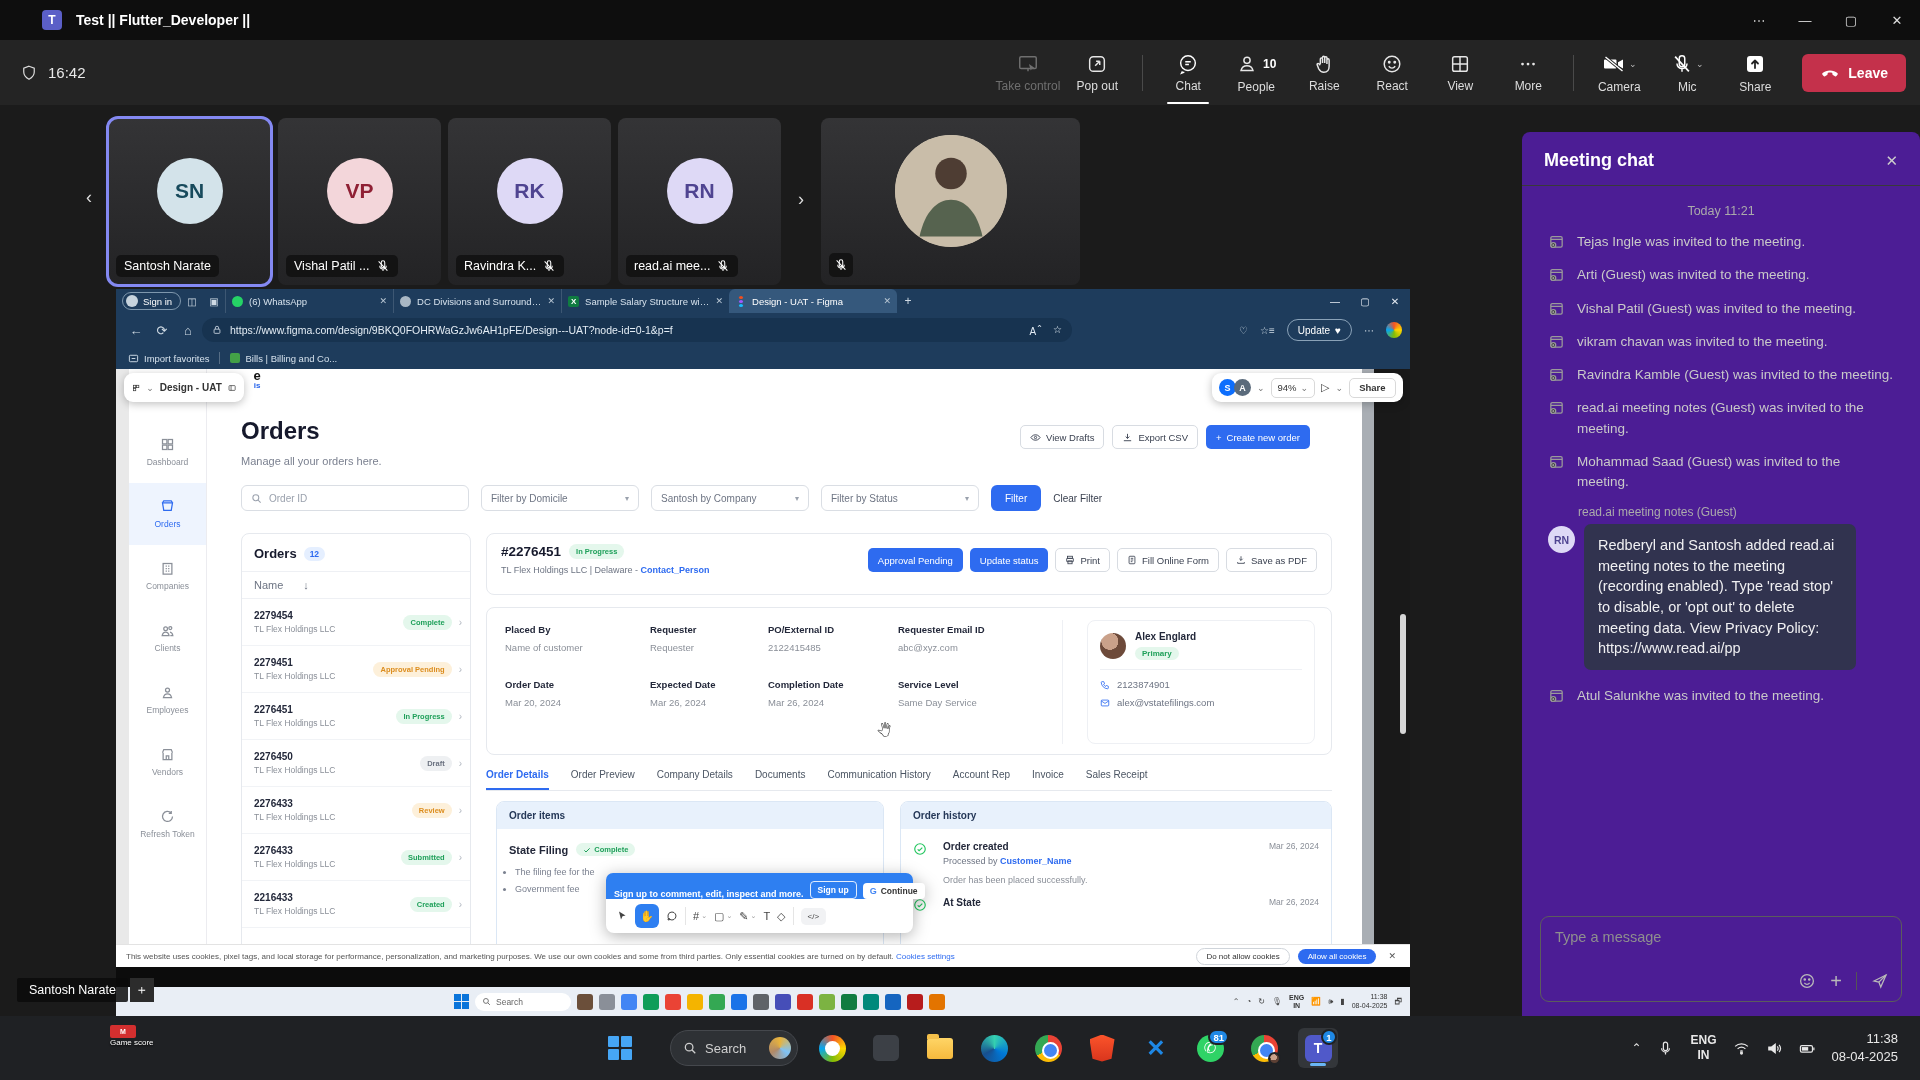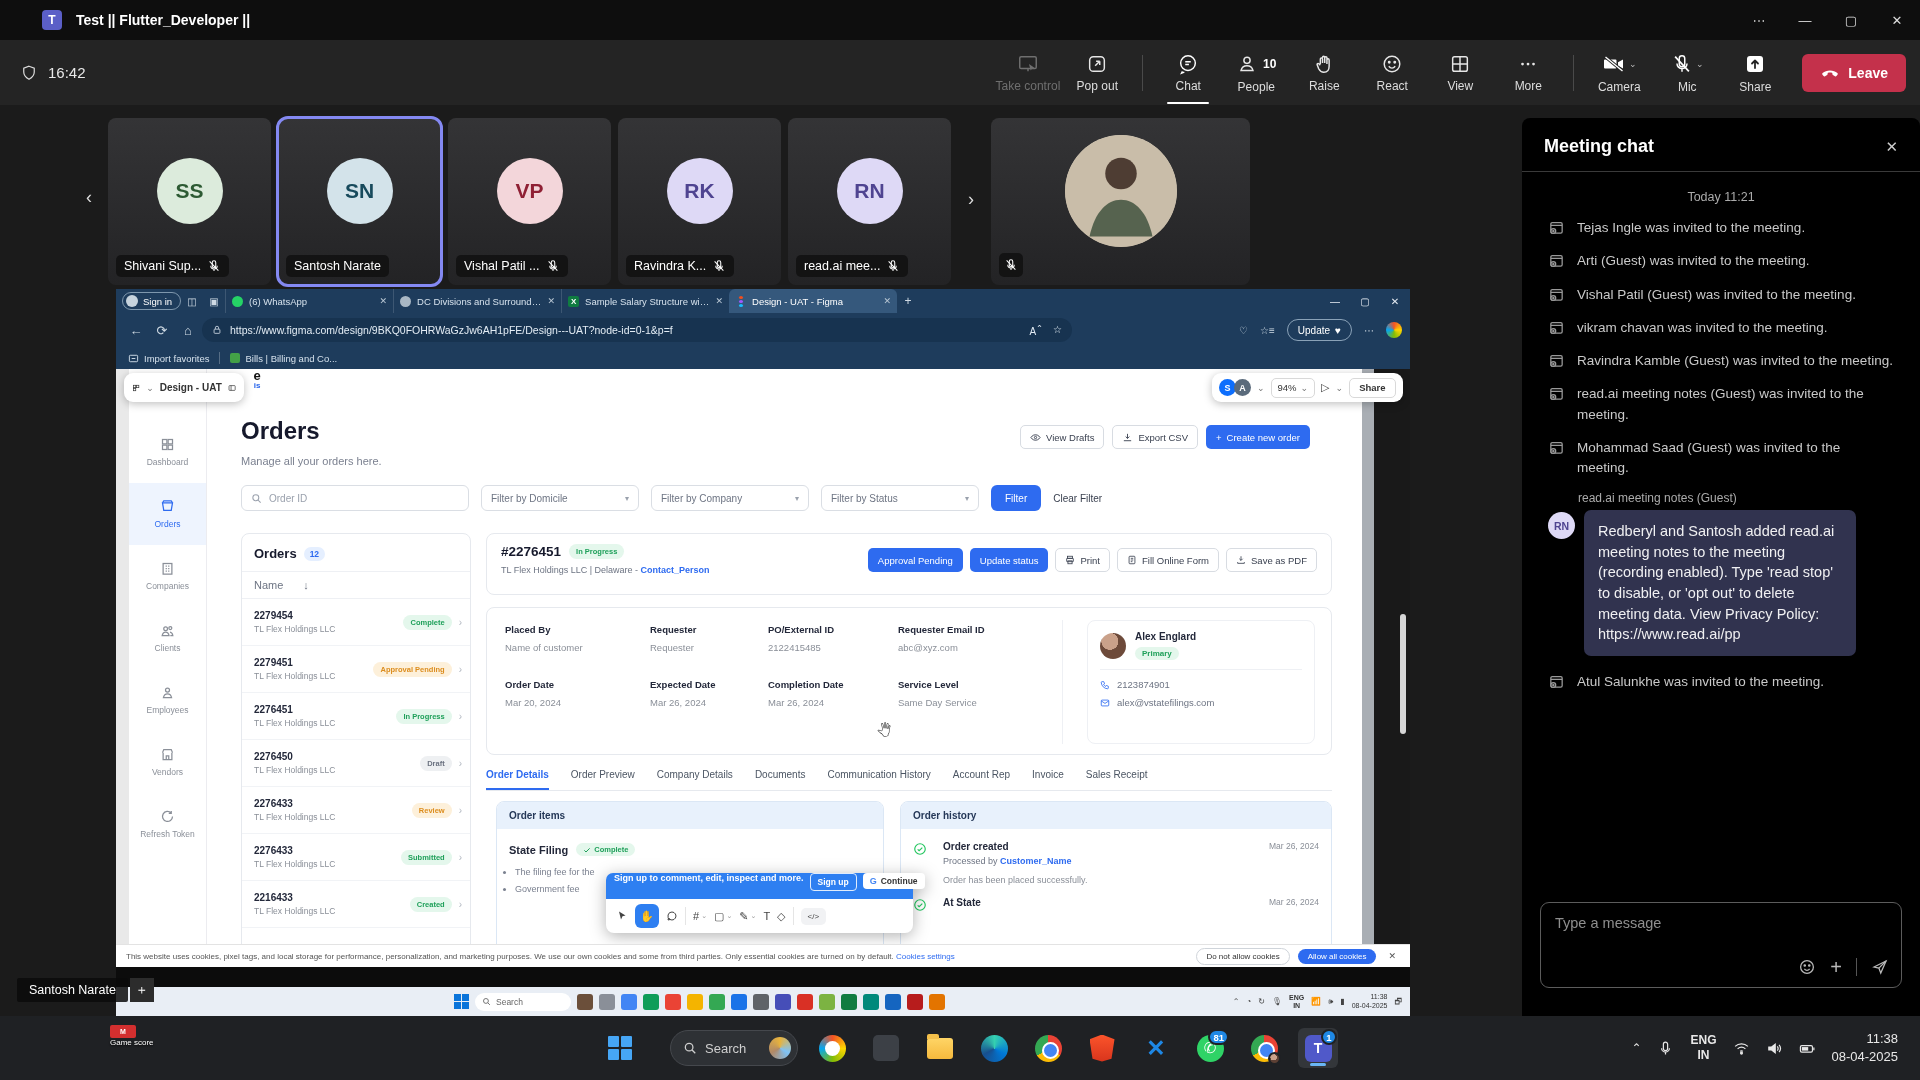--- a/index.html
+++ b/index.html
@@ -161,21 +161,21 @@
   .hist-entry{display:flex;gap:16px;padding:12px 12px 0;}
   .hist-check{width:14px;height:14px;flex:none;color:#22c55e;margin-top:1px;}
   .hist-title{font-size:10px;font-weight:bold;color:#23283a;}
   .hist-sub{font-size:9px;color:#6d7483;margin-top:4px;}
   .hist-sub a{color:#2e6bf0;font-weight:bold;text-decoration:none;}
   .hist-note{font-size:9px;color:#8a8f98;margin-top:9px;}
   .hist-date{margin-left:auto;font-size:8.5px;color:#8a8f98;white-space:nowrap;}
 
   
   .popup{position:absolute;left:490px;top:504px;width:307px;z-index:40;filter:drop-shadow(0 3px 8px rgba(0,0,0,.3));}
-  .popup-banner{background:#2e7ff1;border-radius:7px 7px 0 0;height:26px;display:flex;align-items:flex-start;gap:6px;padding:0 8px;color:#fff;}
+  .popup-banner{background:#2e7ff1;border-radius:7px 7px 0 0;height:26px;display:flex;align-items:flex-end;gap:6px;padding:0 8px;color:#fff;}
   .popup-banner .ptxt{font-size:9px;font-weight:bold;white-space:nowrap;}
   .pb-signup{border:1px solid rgba(255,255,255,.85);border-radius:4px;font-size:8.5px;font-weight:bold;padding:3px 7px;margin-left:auto;cursor:pointer;white-space:nowrap;}
   .pb-continue{background:#fff;color:#333;border-radius:4px;font-size:8.5px;font-weight:bold;padding:3px 7px;display:flex;gap:4px;align-items:center;cursor:pointer;white-space:nowrap;}
   .gicon{color:#4285f4;font-weight:bold;font-size:9px;}
   .popup-tools{background:#fff;border-radius:0 0 8px 8px;height:34px;display:flex;align-items:center;gap:7px;padding:0 10px;color:#333;}
   .ptool{display:flex;align-items:center;gap:2px;font-size:11px;color:#444;cursor:pointer;}
   .ptool .cv{font-size:7px;color:#999;}
   .ptool.handsel{background:#2e7ff1;color:#fff;border-radius:6px;width:24px;height:24px;justify-content:center;}
   .ptool-sep{width:1px;height:18px;background:#e5e5e5;}
   .codepill{background:#f1f2f4;border-radius:5px;font-size:8px;padding:4px 7px;color:#444;cursor:pointer;}
@@ -202,21 +202,21 @@
 
   
   .presenter-pill{position:absolute;left:17px;top:873px;display:flex;z-index:60;}
   .pp-name{background:rgba(10,10,10,.85);color:#fff;font-size:12.5px;padding:5px 12px;border-radius:2px;}
   .pp-plus{width:24px;height:24px;background:#2c2c2c;color:#fff;display:flex;align-items:center;justify-content:center;font-size:13px;margin-left:2px;cursor:pointer;}
   .game-ov{position:absolute;left:110px;top:920px;z-index:59;display:flex;flex-direction:column;align-items:flex-start;gap:0;}
   .game-logo{width:26px;height:13px;background:#d32f2f;border-radius:2px;color:#fff;font-size:7px;font-weight:bold;display:flex;align-items:center;justify-content:center;}
   .game-cap{color:#fff;font-size:8px;text-shadow:0 1px 2px #000;}
 
   
-  .chatpanel{position:absolute;left:1522px;top:13px;width:398px;height:898px;background:#000000;border-radius:8px 8px 0 0;color:#d6d6d6;}
+  .chatpanel{position:absolute;left:1522px;top:27px;width:398px;height:898px;background:#4c1d95;border-radius:8px 8px 0 0;color:#d6d6d6;}
   .cp-head{display:flex;align-items:center;padding:18px 22px 14px;border-bottom:1px solid #3a3a3a;}
   .cp-title{font-size:18px;font-weight:bold;color:#fff;}
   .cp-close{margin-left:auto;color:#ccc;font-size:15px;cursor:pointer;}
   .cp-body{padding:10px 26px 0;}
   .cp-date{text-align:center;font-size:12.5px;color:#ababab;margin:8px 0 14px;}
   .evt{display:flex;gap:12px;margin-bottom:13px;}
   .evt svg{width:17px;height:17px;color:#9a9a9a;flex:none;margin-top:1px;}
   .evt .etxt{font-size:13.5px;color:#c9c9c9;line-height:1.5;}
   .sender{font-size:12px;color:#ababab;margin:10px 0 5px 30px;}
   .msgrow{display:flex;gap:9px;align-items:flex-start;}
@@ -386,33 +386,20 @@
         <span>Leave</span>
       </div>
     </div>
   </div>
 
   <div class="stage">
 
     <div class="strip-arrow" style="left:76px;">‹</div>
 
     <div class="tiles" id="tiles">
-        <div class="tile">
-    <div class="avatar" style="background: rgb(220, 235, 220); color: rgb(45, 90, 51);">
-            <span class="ini">SS</span>
-          </div>
-    <div class="name-pill">
-      <span class="nm">Shivani Sup...</span>
-      <svg class="mic-off" viewBox="0 0 24 24" fill="none" stroke="currentColor" stroke-width="1.8">
-              <path d="M12 15a3 3 0 0 0 3-3V6a3 3 0 0 0-6 0v6a3 3 0 0 0 3 3z"></path>
-              <path d="M6.5 11.5a5.5 5.5 0 0 0 11 0M12 17v3.5"></path>
-              <path d="M4.5 4l15 16"></path>
-            </svg>
-    </div>
-  </div>
         <div class="tile speaking">
     <div class="avatar" style="background: rgb(211, 227, 234); color: rgb(23, 74, 92);">
             <span class="ini">SN</span>
           </div>
     <div class="name-pill">
       <span class="nm">Santosh Narate</span>
 
     </div>
   </div>
         <div class="tile">
@@ -663,21 +650,21 @@
                       <circle cx="10.5" cy="10.5" r="6.5"></circle>
                       <path d="M15.5 15.5 21 21"></path>
                     </svg>
                   <span>Order ID</span>
                 </div>
                 <div class="dd">
                     <span>Filter by Domicile</span>
                     <span class="chevd">▾</span>
                   </div>
                 <div class="dd">
-                    <span>Filter by Company</span>
+                    <span>Santosh by Company</span>
                     <span class="chevd">▾</span>
                   </div>
                 <div class="dd">
                     <span>Filter by Status</span>
                     <span class="chevd">▾</span>
                   </div>
                 <div class="fbtn">Filter</div>
                 <div class="clearbtn">Clear Filter</div>
               </div>
 

